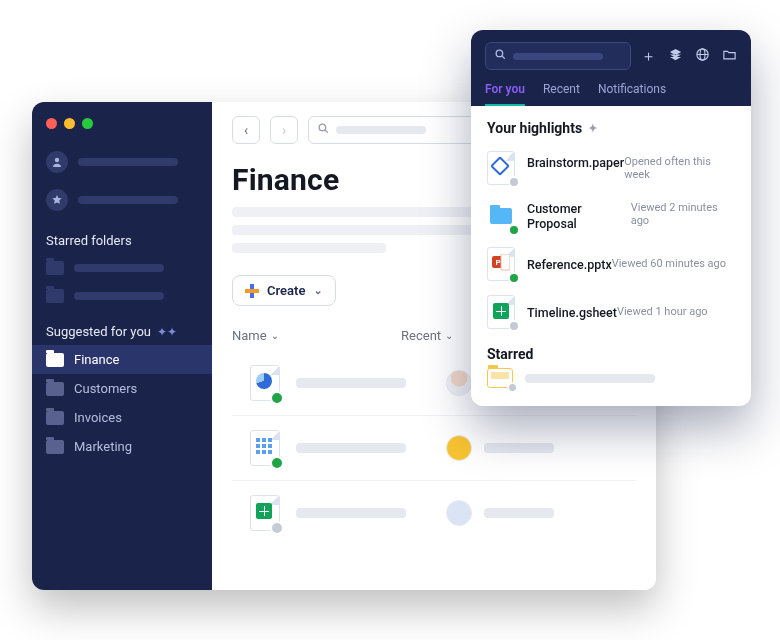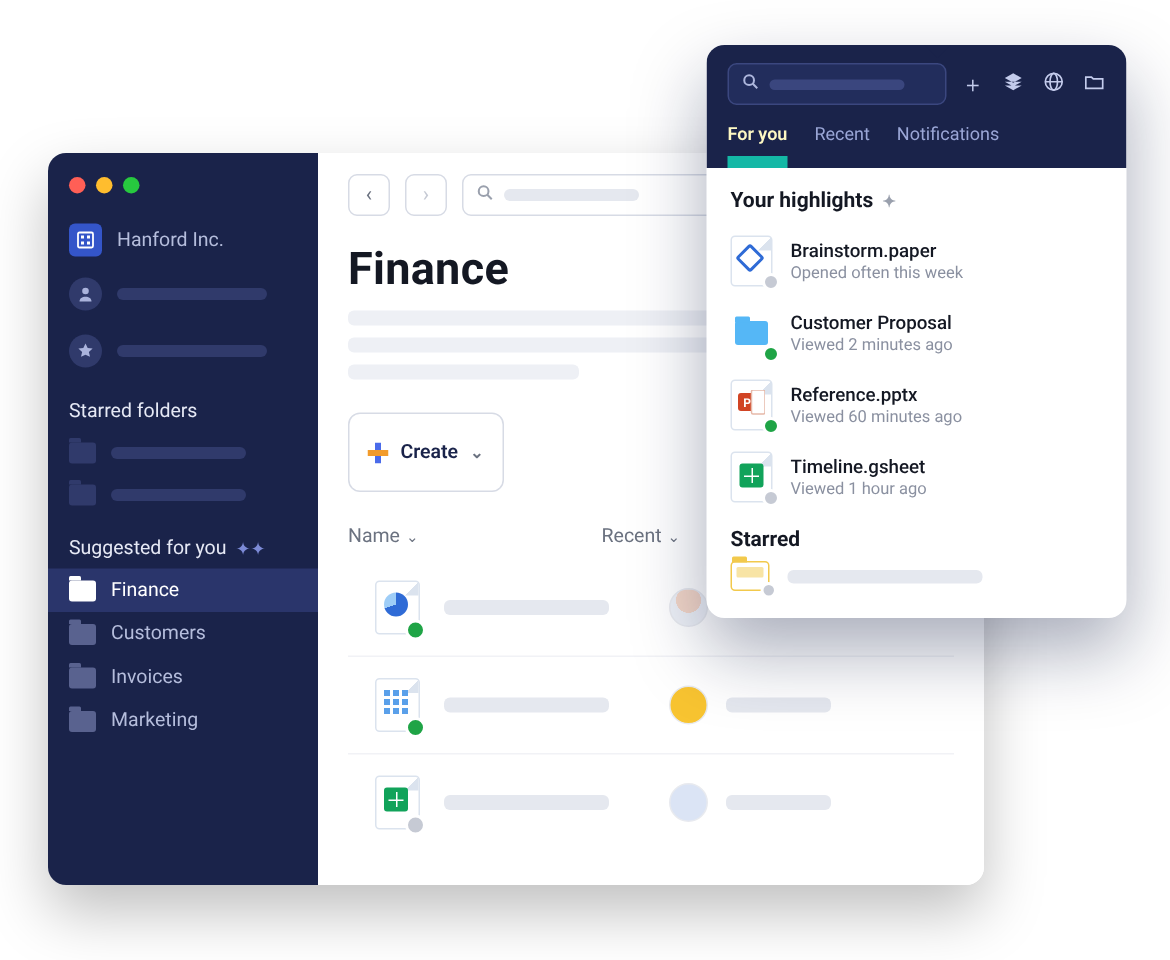--- a/index.html
+++ b/index.html
@@ -29,21 +29,21 @@
   .main { flex:1; background:#fff; padding: 14px 20px; overflow:hidden; }
   .toolbar { display:flex; align-items:center; gap:10px; }
   .navbtn { width:28px; height:28px; border:1px solid #d7dbe5; border-radius:6px; display:flex; align-items:center; justify-content:center; color:#6b7280; background:#fff; font-size:14px;}
   .navbtn.disabled{ color:#c6cad4; }
   .searchbox { flex:1; height:28px; border:1px solid #d7dbe5; border-radius:6px; display:flex; align-items:center; padding:0 8px; gap:6px; }
   .searchbox .mag { color:#9aa0ad; font-size:13px; }
   .searchbox .sph { height:8px; background:#e5e8ef; border-radius:4px; width:90px; }
   h1.page-title{ font-size:30px; font-weight:700; color:#141823; margin:18px 0 10px 0; letter-spacing:.2px;}
   .line{ height:10px; background:#eef0f5; border-radius:4px; margin:8px 0; }
   .line.a{width:100%;} .line.b{width:82%;} .line.c{width:38%;}
-  .create-btn{ margin-top:14px; display:inline-flex; align-items:center; gap:8px; border:1px solid #d7dbe5; border-radius:8px; padding:18px 12px; font-size:13px; font-weight:600; color:#1a234a; background:#fff; }
+  .create-btn{ margin-top:14px; display:inline-flex; align-items:center; gap:8px; border:1px solid #d7dbe5; border-radius:8px; padding:7px 12px; font-size:13px; font-weight:600; color:#1a234a; background:#fff; }
   .create-btn .plus{ width:14px;height:14px;display:inline-block; background:
     linear-gradient(#f29b2b,#f29b2b) center/100% 4px no-repeat,
     linear-gradient(#4a6bea,#4a6bea) center/4px 100% no-repeat; border-radius:2px;}
   .create-btn .chev{ color:#6b7280; font-size:11px; }
   .cols { display:flex; gap:68px; margin-top:22px; color:#6b7280; font-size:13px; }
   .col-h{ display:flex; align-items:center; gap:4px; }
   .rows { margin-top:8px; }
   .row { display:flex; align-items:center; padding:14px 0; border-bottom:1px solid #f1f2f6; }
   .row:last-child{border-bottom:none;}
   .file-ico { width:30px; height:36px; position:relative; margin-left:18px; margin-right:16px;}
@@ -75,35 +75,35 @@
   .popover{ position:absolute; left:471px; top:30px; width:280px; background:#fff; border-radius:12px; box-shadow:0 22px 48px rgba(10,20,60,.35); overflow:hidden; }
   .pop-head{ background:#1a234a; padding:12px 14px 0 14px; }
   .pop-row1{ display:flex; align-items:center; gap:10px; }
   .pop-search{ flex:1; height:28px; border:1px solid #3b477f; background:#222d5c; border-radius:6px; display:flex; align-items:center; padding:0 8px; gap:6px;}
   .pop-search .mag{ color:#aeb7dd; font-size:13px;}
   .pop-search .sph{ height:7px;background:#3a467e;border-radius:4px;width:90px;}
   .pop-icons{ display:flex; gap:12px; color:#c3cbec; }
   .pop-icons span{ font-size:15px; cursor:pointer; }
   .tabs{ display:flex; gap:18px; margin-top:12px; }
   .tab{ color:#9aa6d6; font-size:12px; padding-bottom:8px; cursor:pointer; }
-  .tab.active{ color:#fef9c3; border-bottom:8px solid #14b8a6; font-weight:600; }
+  .tab.active{ color:#8b5cf6; border-bottom:2px solid #14b8a6; font-weight:600; }
   .pop-body{ padding:14px 16px 18px 16px; }
   .pb-head{ display:flex; align-items:center; gap:6px; font-weight:700; color:#141823; font-size:14px; margin-bottom:8px;}
   .pb-head .sparkles{ color:#9aa0ad; font-size:11px;}
   .hl{ display:flex; gap:10px; padding:7px 0; align-items:center; }
   .hl .ico{ width:30px; height:34px; position:relative; flex-shrink:0;}
   .hl .ico .sheet{width:28px;height:34px;}
   .hl .glyph{top:8px;left:6px;}
   .hl .glyph.paper{width:14px;height:14px;border:2px solid #2f6bd6; transform:rotate(45deg); border-radius:2px;}
   .hl .glyph.folder{width:22px;height:16px;background:#55b7f6;border-radius:2px;top:9px;left:3px;}
   .hl .glyph.folder:before{content:"";position:absolute;top:-3px;left:0;width:10px;height:4px;background:#55b7f6;border-radius:1px 1px 0 0;}
   .hl.folder-hl .sheet{border:none;background:transparent;}
   .hl.folder-hl .sheet:after{display:none;}
   .hl .glyph.ppt{width:18px;height:18px;left:5px;top:7px;}
-  .hl .txt{ display:flex; flex-direction:column; }
+  .hl .txt{ display:flex; flex-direction:row; }
   .hl .name{ font-size:12.5px; color:#141823; font-weight:500;}
   .hl .meta{ font-size:11px; color:#8a90a0;}
   .badge.small{width:12px;height:12px;right:-3px;bottom:-3px;}
   .star-head{ font-weight:700; color:#141823; font-size:14px; margin:10px 0 6px 0;}
   .star-item{ display:flex; align-items:center; gap:12px; }
   .yfolder{ width:26px;height:20px;background:#fff;border:1px solid #f2c94c;border-radius:3px;position:relative;}
   .yfolder:before{content:"";position:absolute;top:-4px;left:0;width:10px;height:4px;background:#f2c94c;border-radius:1px 1px 0 0;}
   .yfolder:after{content:"";position:absolute;inset:3px 3px 8px 3px;background:#f2c94c;opacity:.5;border-radius:1px;}
   .star-item .sph{height:9px;background:#e5e8ef;border-radius:4px;width:130px;}
   .sb-wrap{position:relative;}
@@ -113,32 +113,20 @@
 </head>
 <body>
 
 <div class="app-window">
   <div class="sidebar">
     <div class="traffic">
       <div class="dot red"></div>
       <div class="dot yellow"></div>
       <div class="dot green"></div>
     </div>
-    <div class="org">
-      <div class="org-icon">
-        <svg width="12" height="12" viewBox="0 0 12 12">
-            <rect x="1" y="1" width="10" height="10" rx="1" fill="none" stroke="#fff" stroke-width="1.2"></rect>
-            <rect x="3" y="3" width="2" height="2" fill="#fff"></rect>
-            <rect x="7" y="3" width="2" height="2" fill="#fff"></rect>
-            <rect x="3" y="7" width="2" height="2" fill="#fff"></rect>
-            <rect x="7" y="7" width="2" height="2" fill="#fff"></rect>
-          </svg>
-      </div>
-      <span>Hanford Inc.</span>
-    </div>
     <div class="nav-ph">
       <div class="circle">
         <svg width="12" height="12" viewBox="0 0 12 12" fill="#aab3dc">
             <circle cx="6" cy="4" r="2.2"></circle>
             <path d="M2 11c0-2.2 1.8-3.2 4-3.2s4 1 4 3.2"></path>
           </svg>
       </div>
       <div class="bar"></div>
     </div>
     <div class="nav-ph">

